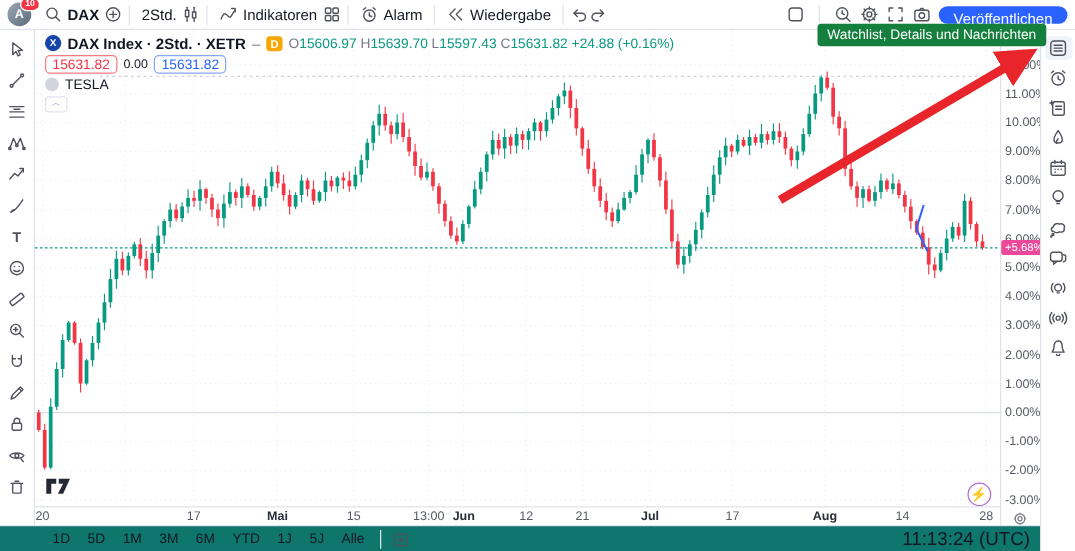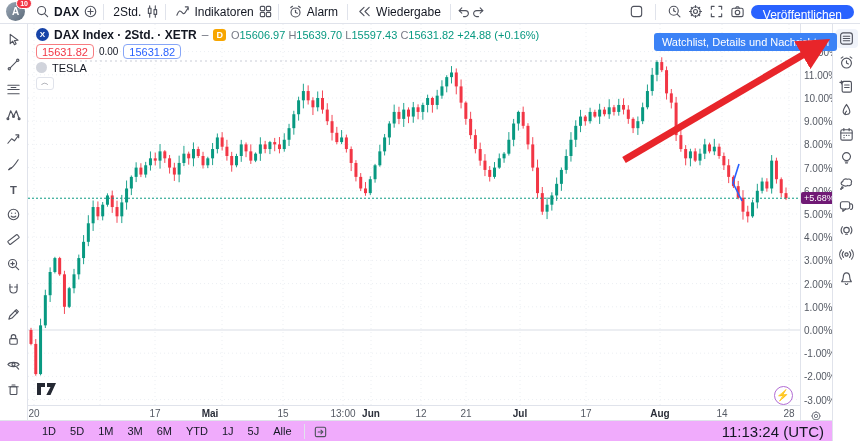--- a/index.html
+++ b/index.html
@@ -61,46 +61,46 @@
   #watermark-text { font-size:16px; font-weight:bold; color:#131722; letter-spacing:.2px; }
 
   #boost-icon { position:absolute; left:746px; top:362px; width:19px; height:19px; border:1.4px solid #b26cd4;
             border-radius:50%; color:#a43ecb; display:flex; align-items:center; justify-content:center;
             font-size:11px; z-index:6; background:#fff; }
 
   
   #price-axis { position:absolute; left:800px; top:24px; width:32px; height:396px; background:#fff;
             border-left:1px solid #e0e3eb; z-index:15; }
   .p-tick { position:absolute; left:3px; font-size:10px; color:#555a64; white-space:nowrap; }
-  #last-badge { position:absolute; left:0px; background:#701a75; color:#fff; font-size:9px; padding:1px 3px;
+  #last-badge { position:absolute; left:0px; background:#ec4899; color:#fff; font-size:9px; padding:1px 3px;
             border-radius:2px; white-space:nowrap; z-index:2; }
   #axis-gear { position:absolute; left:9px; top:384px; color:#787b86; }
 
   
   #time-axis { position:absolute; left:28px; top:405px; width:772px; height:15px; background:#fff;
             border-top:1px solid #e0e3eb; z-index:14; }
   .t-tick { position:absolute; top:2px; font-size:10px; color:#555a64; transform:translateX(-50%); white-space:nowrap; }
   .t-tick.bold { font-weight:bold; color:#2a2e39; }
 
   
-  #bottom-toolbar { position:absolute; left:0; top:420px; width:832px; height:21px; background:#f0abfc;
+  #bottom-toolbar { position:absolute; left:0; top:420px; width:832px; height:21px; background:#0f766e;
             border-top:1px solid #e0e3eb; display:flex; align-items:center; padding:0 8px 0 36px; z-index:20; }
   .range-btn { font-size:11px; color:#131722; padding:1px 6px; border-radius:3px; cursor:pointer; }
   #goto-date { margin-left:6px; padding-left:8px; border-left:1px solid #e0e3eb; display:flex; align-items:center; cursor:pointer; }
   #clock { margin-left:auto; font-size:15px; color:#131722; cursor:pointer; }
 
   
   #right-sidebar { position:absolute; left:832px; top:24px; width:28px; height:417px; background:#fff;
             border-left:1px solid #e0e3eb; display:flex; flex-direction:column; align-items:center;
             padding-top:5px; gap:5px; z-index:25; }
   #right-sidebar .side-btn { width:22px; height:19px; display:flex; align-items:center; justify-content:center;
             border-radius:4px; cursor:pointer; }
 
   
-  #tooltip { position:absolute; top:33px; right:23px; background:#3b82f6; color:#fff; font-size:11px;
+  #tooltip { position:absolute; top:19px; right:23px; background:#15803d; color:#fff; font-size:11px;
             padding:3px 8px; border-radius:3px; z-index:40; white-space:nowrap; }
   #arrow-overlay { position:absolute; inset:0; width:860px; height:441px; z-index:50; pointer-events:none; }
 </style>
 </head>
 <body>
 <div id="app">
 
 <div id="topbar">
   <div id="avatar-wrap">
     <div id="avatar">A</div>
@@ -744,21 +744,21 @@
       <div class="p-tick" style="top: 324.2px;">-1.00%</div>
       <div class="p-tick" style="top: 347.4px;">-2.00%</div>
       <div class="p-tick" style="top: 370.6px;">-3.00%</div>
       <div id="last-badge" style="top: 168.224px;">+5.68%</div>
     </div>
 
 <div id="time-axis">
       <div class="t-tick" style="left: 6px;">20</div>
       <div class="t-tick bold" style="left: 72px; margin-top: 16px;">Apr</div>
       <div class="t-tick" style="left: 127px;">17</div>
-      <div class="t-tick bold" style="left: 182px;">Mai</div>
+      <div class="t-tick bold" style="left: 194px;">Mai</div>
       <div class="t-tick" style="left: 255px;">15</div>
       <div class="t-tick" style="left: 315px;">13:00</div>
       <div class="t-tick bold" style="left: 343px;">Jun</div>
       <div class="t-tick" style="left: 393px;">12</div>
       <div class="t-tick" style="left: 438px;">21</div>
       <div class="t-tick bold" style="left: 492px;">Jul</div>
       <div class="t-tick" style="left: 558px;">17</div>
       <div class="t-tick bold" style="left: 632px;">Aug</div>
       <div class="t-tick" style="left: 694px;">14</div>
       <div class="t-tick" style="left: 761px;">28</div>

